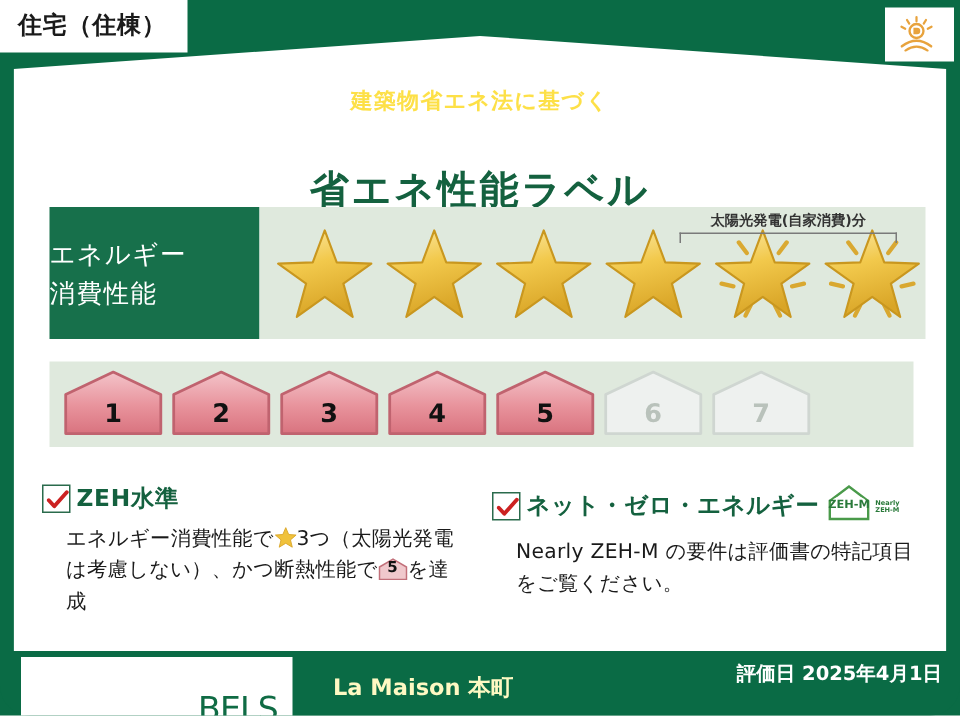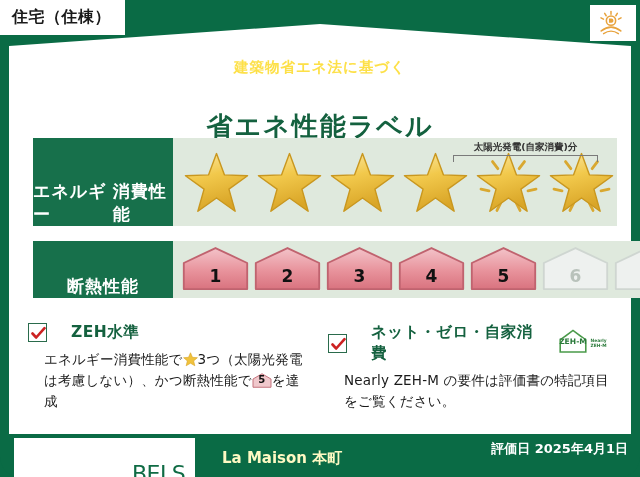--- a/index.html
+++ b/index.html
@@ -58,23 +58,23 @@
 
   
   .row {
     position:absolute; display:flex; align-items:stretch; z-index:5;
   }
   .row-energy { left:33px; top:138px; width:576px; height:88px; }
   .row-insul  { left:33px; top:241px; width:576px; height:57px; }
 
   .row-label {
     width:140px; background:#17704b; color:#ffffff;
-    display:flex; align-items:flex-end;
+    display:flex; flex-direction:column; align-items:flex-start;
     justify-content:center; gap:3px;
-    font-size:17px; font-weight:bold; letter-spacing:1px;
+    font-size:17px; font-weight:normal; letter-spacing:1px;
     flex:none;
   }
   .row-label.single { font-size:17px; }
   .row-body {
     flex:1; background:#dfe9dd; position:relative;
     display:flex; align-items:center;
   }
 
   
   .stars { display:flex; align-items:center; gap:2px; padding-left:8px; }
@@ -101,21 +101,21 @@
     position:absolute; left:0; right:0; bottom:7px;
     text-align:center; font-size:17px; font-weight:bold;
     color:#111; pointer-events:none;
   }
   .house-cell.off .num { color:#b9c2bb; }
 
   
   .zeh { position:absolute; top:322px; z-index:5; width:285px; }
   .zeh-left  { left:28px; }
   .zeh-right { left:328px; }
-  .zeh-head { display:flex; align-items:center; gap:24px; }
+  .zeh-head { display:flex; align-items:center; gap:4px; }
   .chk {
     width:19px; height:19px; border:1px solid #2a6b4c;
     background:#fff; position:relative; flex:none;
   }
   .chk svg { position:absolute; left:2px; top:2px; width:15px; height:15px; }
   .zeh-title {
     font-size:15.5px; font-weight:bold; color:#14613f; letter-spacing:0.5px;
   }
   .zeh-body {
     margin-top:6px; font-size:13.5px; color:#1a1a1a;
@@ -282,23 +282,20 @@
       <line x1="53" y1="72" x2="49" y2="64"></line>
     </g>
     <polygon points="40,8 49,32 75,33 54,48 61,73 40,58 19,73 26,48 5,33 31,32" fill="url(#sg5)" stroke="#c9971f" stroke-width="1.6" stroke-linejoin="round"></polygon>
   </svg>
           </div>
         </div>
     </div>
   </div>
 
   <div class="row row-insul">
-    <div class="row-label single">
-      <span>断熱性能</span>
-    </div>
     <div class="row-body">
       <div class="houses" id="houses-host">
           <div class="house-cell">
             <svg viewBox="0 0 74 50">
     <defs>
       <linearGradient id="hg0" x1="0" y1="0" x2="0" y2="1">
         <stop offset="0%" stop-color="#f3c3c9"></stop>
         <stop offset="55%" stop-color="#e8939c"></stop>
         <stop offset="100%" stop-color="#d9737f"></stop>
       </linearGradient>
@@ -407,21 +404,21 @@
     </div>
   </div>
 
   <div class="zeh zeh-right">
     <div class="zeh-head">
       <span class="chk">
         <svg viewBox="0 0 15 15">
             <path d="M1.5 7.5 L5.2 11.5 L13.5 2.2" fill="none" stroke="#cc2222" stroke-width="2.6" stroke-linecap="round" stroke-linejoin="round"></path>
           </svg>
       </span>
-      <span class="zeh-title">ネット・ゼロ・自家消費</span>
+      <span class="zeh-title">ネット・ゼロ・エネルギー</span>
       <span class="zeh-logo">
         <svg viewBox="0 0 70 34">
           <path d="M4 15 L20 3 L36 15 L36 30 L4 30 Z" fill="none" stroke="#4a9a4a" stroke-width="2"></path>
           <ellipse cx="20" cy="17" rx="15" ry="7" fill="#ffffff" stroke="none"></ellipse>
           <text x="20" y="20.5" font-size="9.5" font-weight="bold" fill="#2a7a3a" text-anchor="middle" font-family="DejaVu Sans, sans-serif">ZEH-M</text>
           <text x="42" y="18" font-size="5.5" font-weight="bold" fill="#2a7a3a" font-family="DejaVu Sans, sans-serif">Nearly</text>
           <text x="42" y="24" font-size="5.5" font-weight="bold" fill="#2a7a3a" font-family="DejaVu Sans, sans-serif">ZEH-M</text>
         </svg>
       </span>
     </div>

